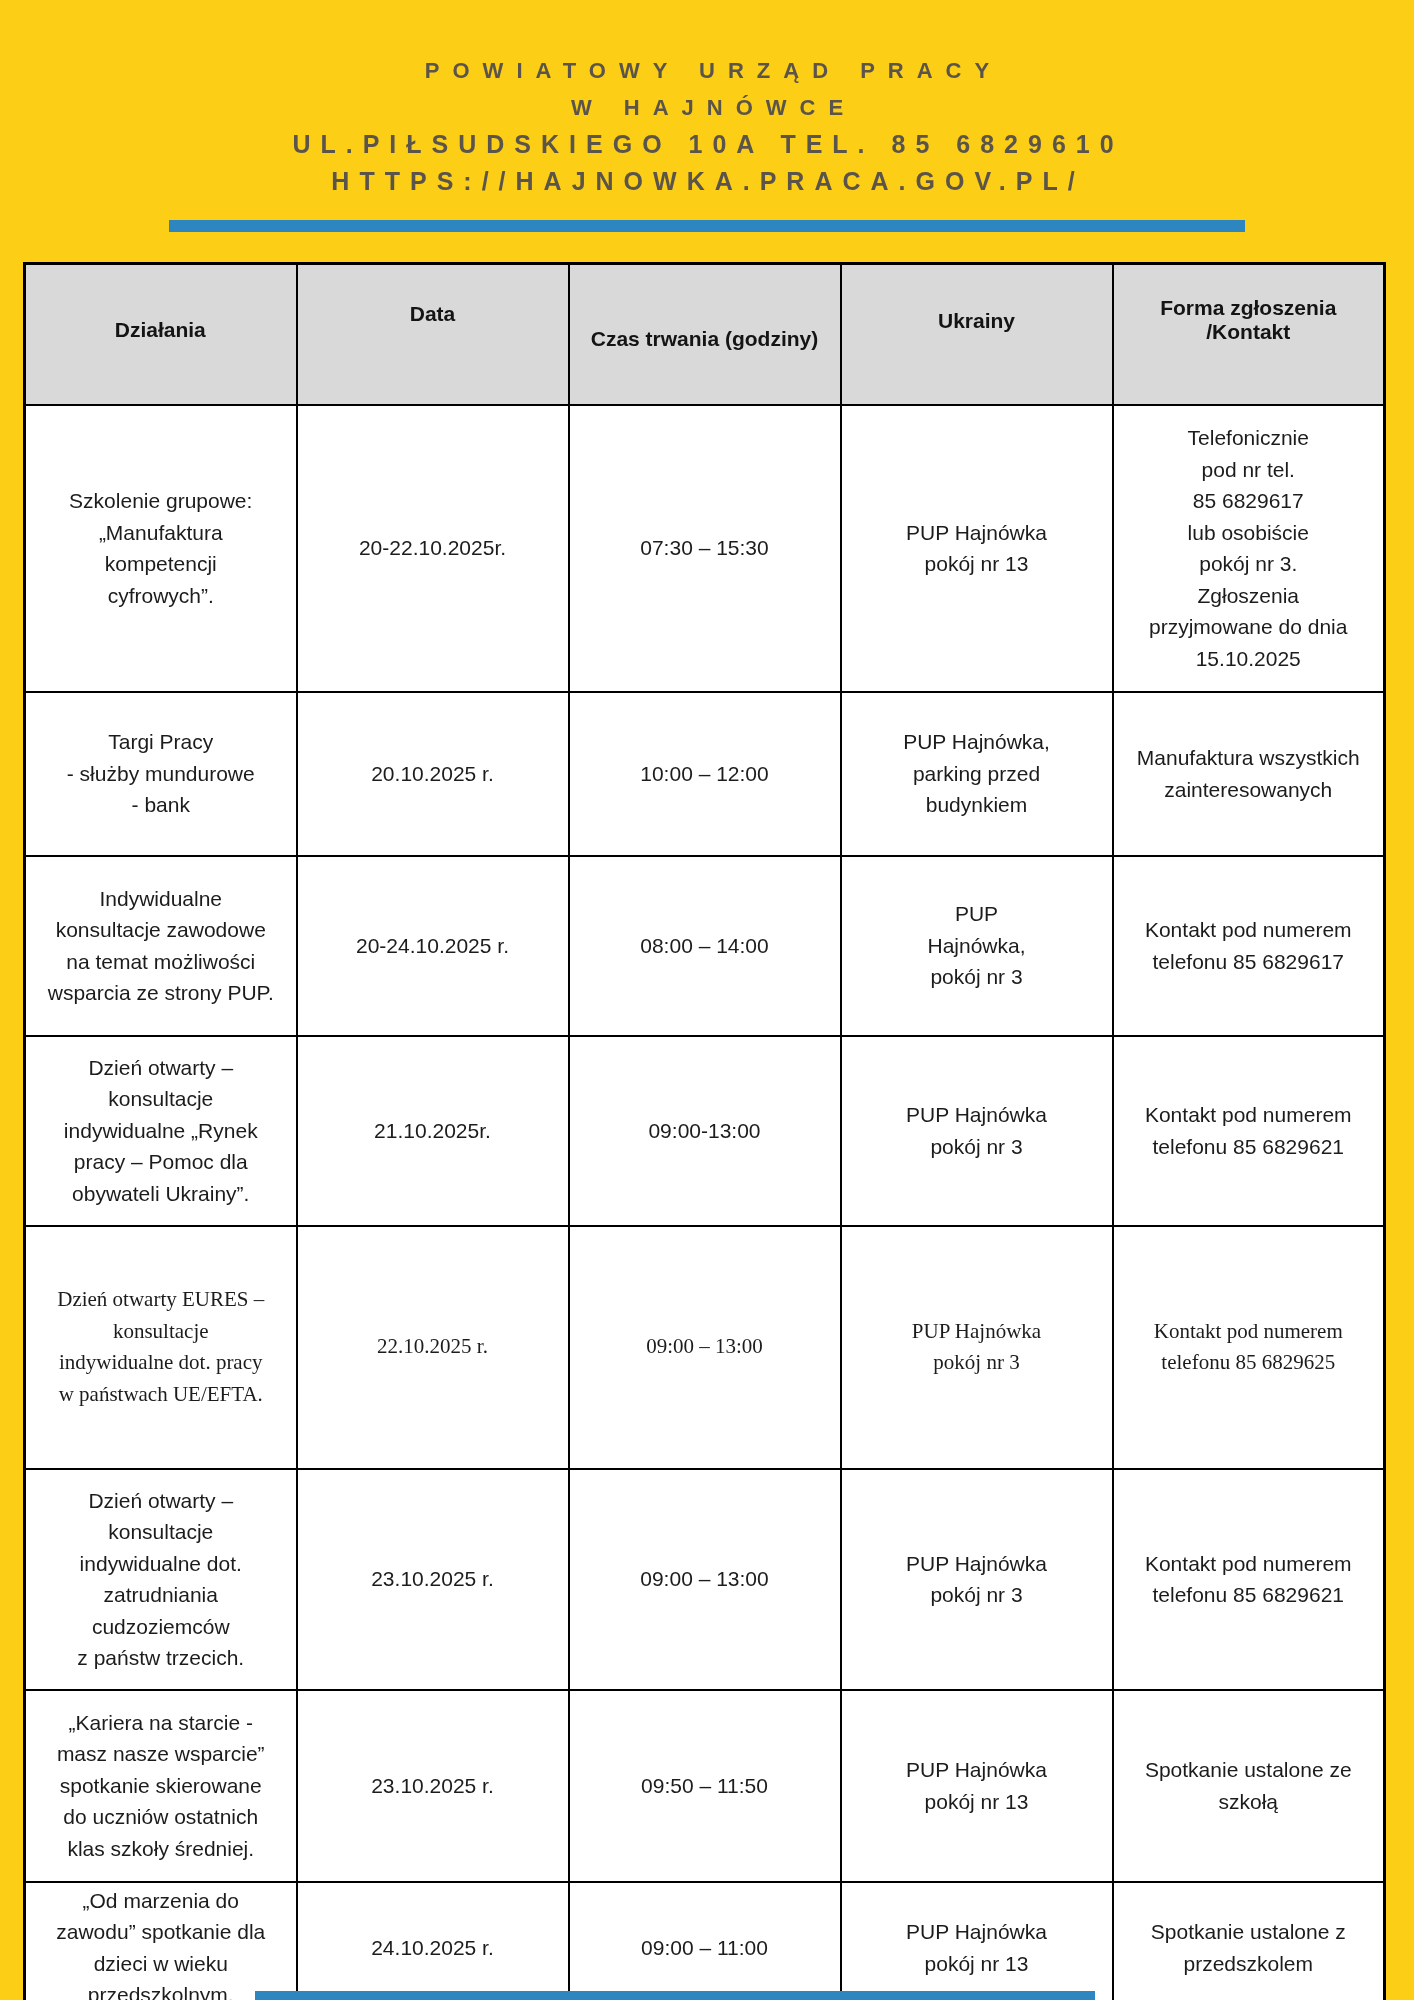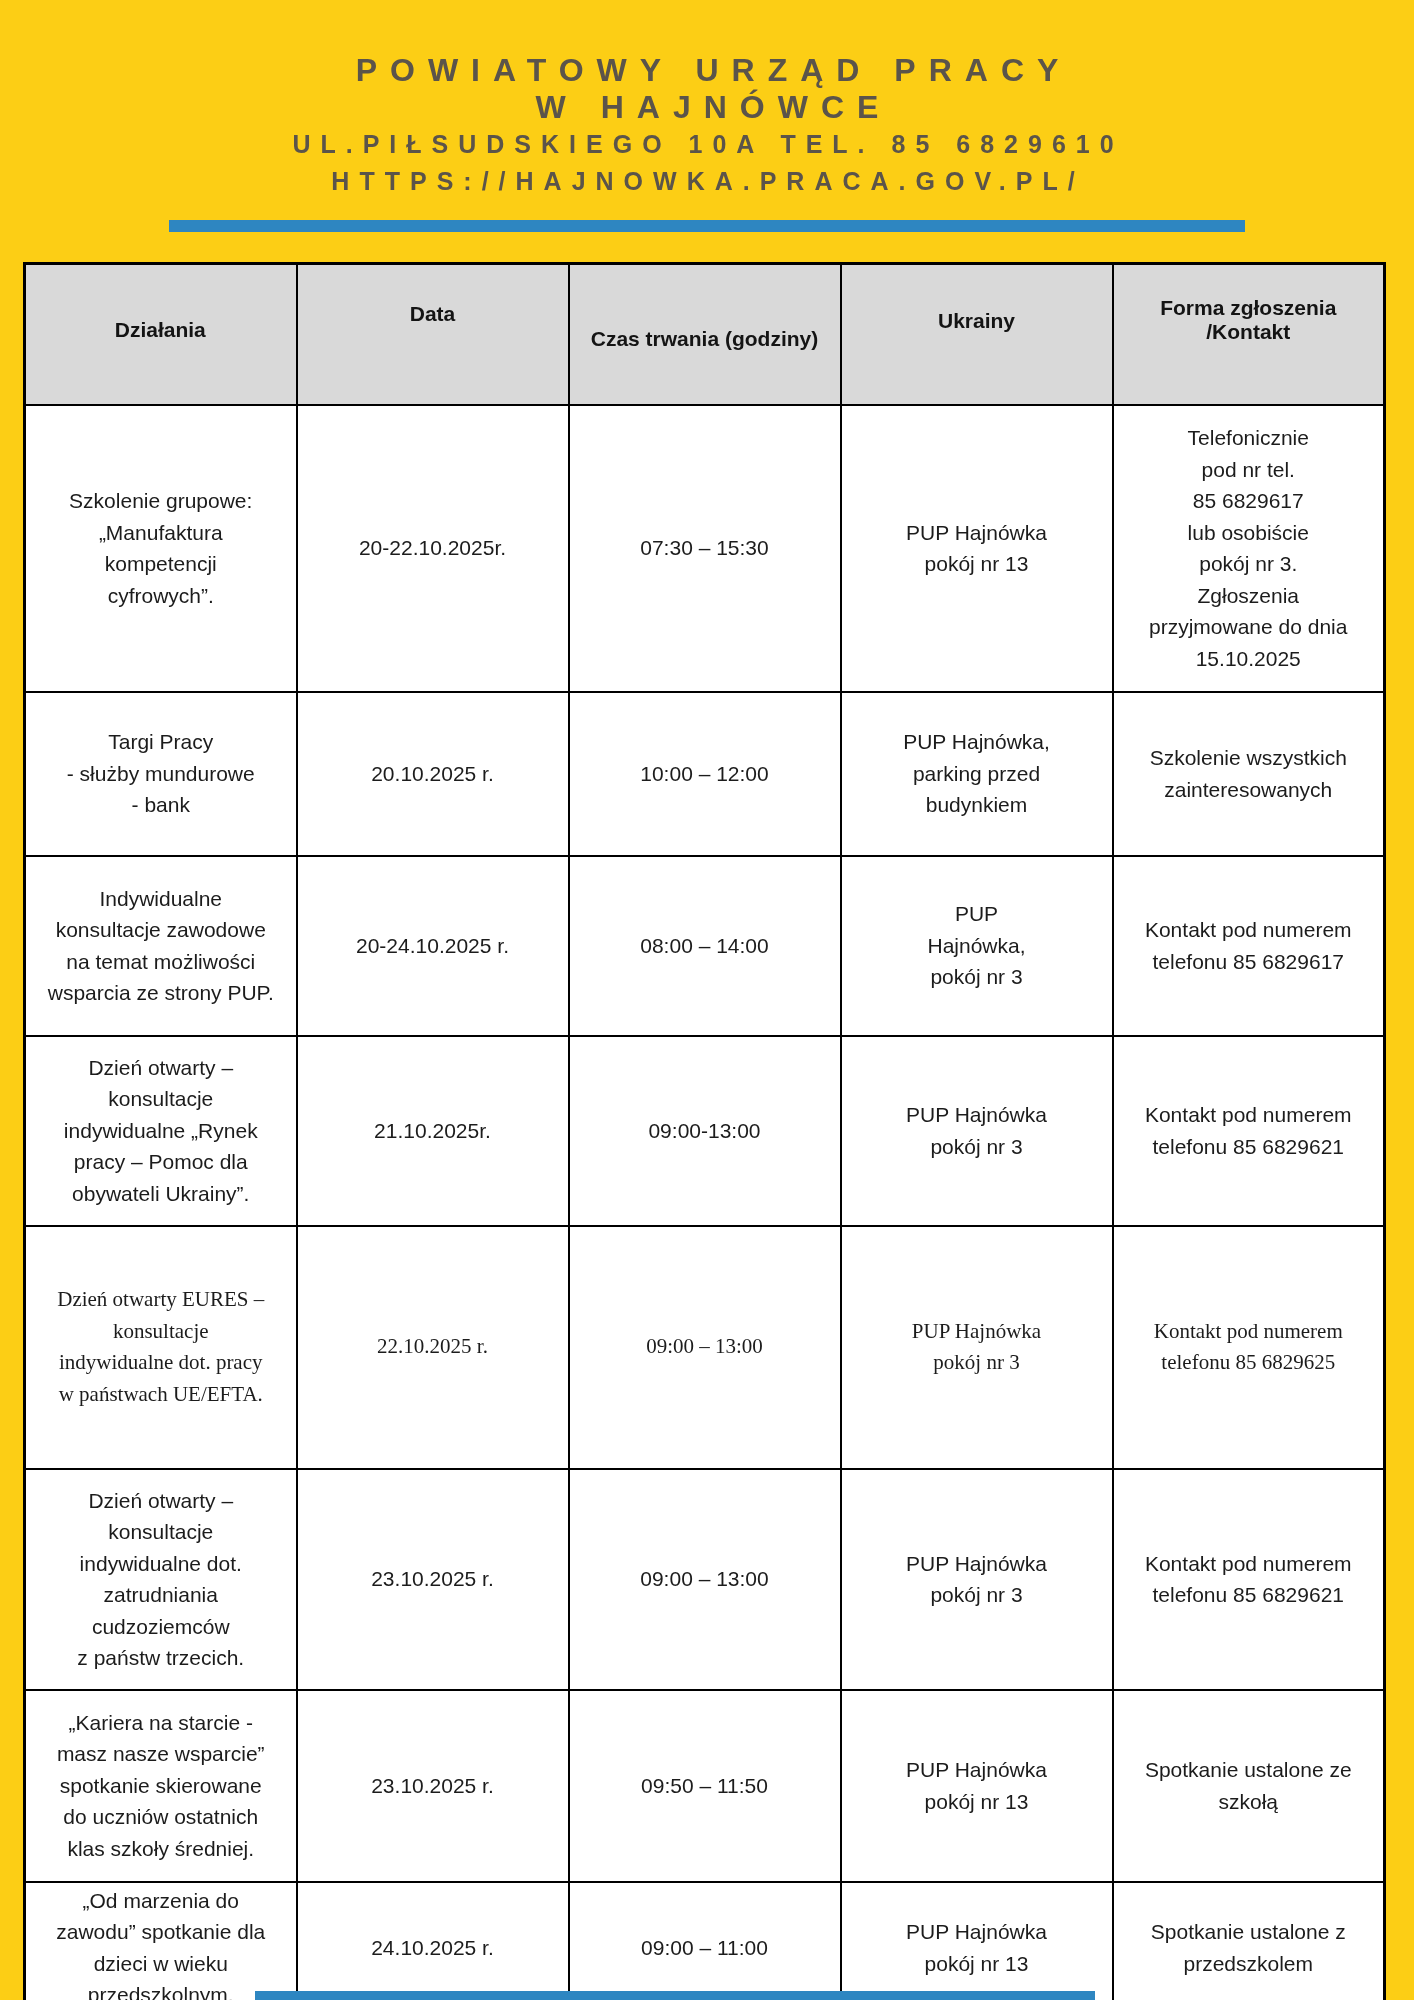--- a/index.html
+++ b/index.html
@@ -11,21 +11,21 @@
     overflow: hidden;
     font-family: "Liberation Sans", sans-serif;
   }
   .header-block {
     padding-top: 52px;
     text-align: center;
     color: #5b544a;
     font-weight: bold;
   }
   .h-line { line-height: 37px; white-space: nowrap; }
-  .h-big   { font-size: 32px; letter-spacing: 13px; padding-left: 13px; }
+  .h-big   { font-size: 22px; letter-spacing: 13px; padding-left: 13px; }
   .h-small { font-size: 25px; letter-spacing: 10px; padding-left: 2px; }
   .divider {
     width: 1076px;
     height: 12px;
     background: #2e86c1;
     margin: 20px auto 0 auto;
   }
   table.schedule {
     margin: 30px 0 0 23px;
     width: 1363px;
@@ -148,21 +148,21 @@
       </tr>
       <tr class="r2">
         <td class="col-dzialania pre">Targi Pracy
 - służby mundurowe
 - bank</td>
         <td>20.10.2025 r.</td>
         <td>10:00 – 12:00</td>
         <td class="pre">PUP Hajnówka,
 parking przed
 budynkiem</td>
-        <td class="pre">Szkolenie wszystkich
+        <td class="pre">Manufaktura wszystkich
 zainteresowanych</td>
       </tr>
       <tr class="r3">
         <td class="col-dzialania pre">Indywidualne
 konsultacje zawodowe
 na temat możliwości
 wsparcia ze strony PUP.</td>
         <td>20-24.10.2025 r.</td>
         <td>08:00 – 14:00</td>
         <td class="pre">PUP

